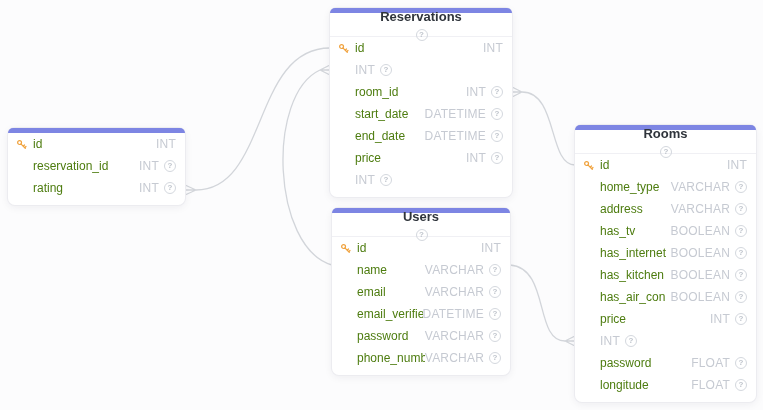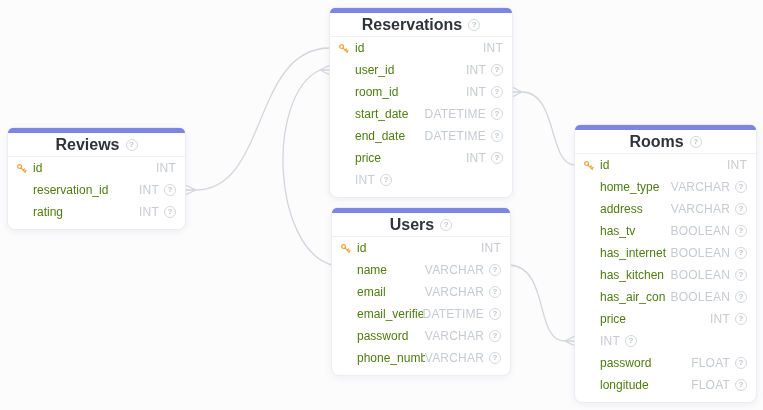--- a/index.html
+++ b/index.html
@@ -39,25 +39,26 @@
     height: 5px;
     border-radius: 7px 7px 0 0;
     background: #7d85e3;
   }
   .card-header {
     display: flex;
     align-items: center;
     justify-content: center;
     gap: 5px;
     height: 24px;
-    font-size: 16px;
+    font-size: 13px;
     font-weight: 700;
     color: #2f343b;
     border-bottom: 1px solid #f0f0f4;
     cursor: move;
+    flex-direction: column;
   }
 
   .row {
     display: flex;
     align-items: center;
     height: 22px;
     padding: 0 9px 0 8px;
   }
   .gutter {
     width: 17px;
@@ -133,21 +134,20 @@
             <svg viewBox="0 0 16 16" width="11" height="11" fill="none" stroke="#f0a23d" stroke-width="1.8" stroke-linecap="round">
               <circle cx="5.2" cy="5.2" r="2.8"></circle>
               <path d="M7.4 7.4 L13.5 13.5 M10.5 10.5 L12.3 8.7 M12.7 12.7 L14.5 10.9"></path>
             </svg>
           </span>
           <span class="fname">id</span>
           <span class="ftype">INT</span>
         </div>
         <div class="row">
           <span class="gutter"></span>
-          <span class="fname">user_id</span>
           <span class="ftype">INT</span>
           <span class="qicon"></span>
         </div>
         <div class="row">
           <span class="gutter"></span>
           <span class="fname">room_id</span>
           <span class="ftype">INT</span>
           <span class="qicon"></span>
         </div>
         <div class="row">
@@ -170,24 +170,20 @@
         </div>
         <div class="row">
           <span class="gutter"></span>
           <span class="ftype">INT</span>
           <span class="qicon"></span>
         </div>
       </div>
     </div>
     <div class="table-card" id="table-reviews">
       <div class="accent"></div>
-      <div class="card-header">
-        <span>Reviews</span>
-        <span class="qicon"></span>
-      </div>
       <div class="rows">
         <div class="row">
           <span class="gutter">
             <svg viewBox="0 0 16 16" width="11" height="11" fill="none" stroke="#f0a23d" stroke-width="1.8" stroke-linecap="round">
               <circle cx="5.2" cy="5.2" r="2.8"></circle>
               <path d="M7.4 7.4 L13.5 13.5 M10.5 10.5 L12.3 8.7 M12.7 12.7 L14.5 10.9"></path>
             </svg>
           </span>
           <span class="fname">id</span>
           <span class="ftype">INT</span>

